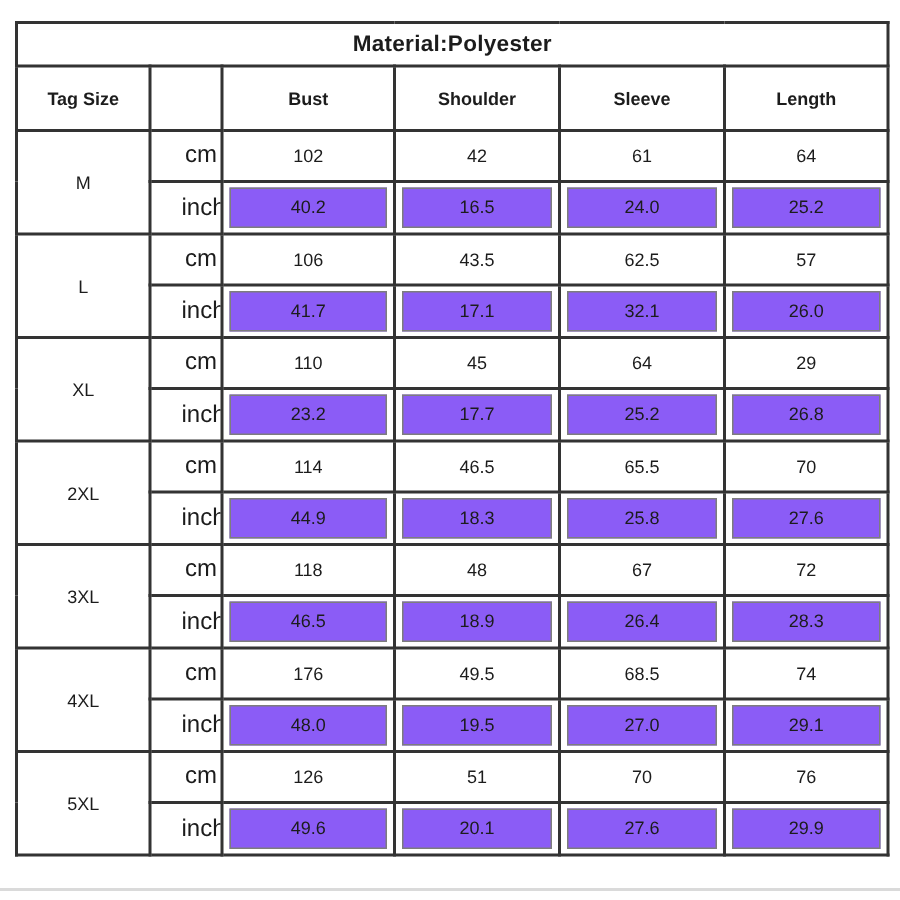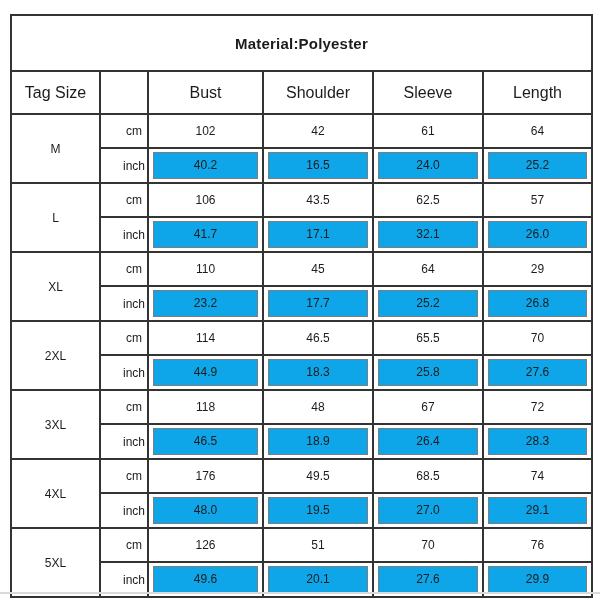--- a/index.html
+++ b/index.html
@@ -31,43 +31,43 @@
   }
   td {
     border: 2px solid #333333;
     text-align: center;
     vertical-align: middle;
     font-size: 12px;
     padding: 0;
     overflow: hidden;
     background: #ffffff;
   }
-  tr.material-row { height: 56px; margin-left: 28px; }
+  tr.material-row { height: 29px; margin-left: 28px; }
   tr.material-row td {
     font-weight: bold;
     font-size: 15px;
     letter-spacing: 0.2px;
   }
   tr.header-row { height: 43px; }
   tr.header-row td {
-    font-weight: normal;
-    font-size: 16px;
+    font-weight: bold;
+    font-size: 12px;
     border-radius: 18px;
   }
   tr.row-cm  { height: 34px; }
   tr.row-inch { height: 35px; }
   td.size-cell { font-size: 12px; }
-  td.unit-cell { font-size: 12px; padding-left: 20px; }
+  td.unit-cell { font-size: 16px; padding-left: 20px; }
   td.val-cell  { font-size: 12px; }
   td.inch-cell { padding: 0; }
   .gbox {
     margin: 3px 4px;
     height: 25px;
     line-height: 25px;
-    background: #0ea5e9;
+    background: #8b5cf6;
     border: 1px solid #7d7d7d;
     font-size: 12px;
   }
   .bottom-rule {
     position: absolute;
     left: 0;
     top: 592px;
     width: 600px;
     height: 2px;
     background: #dadada;

